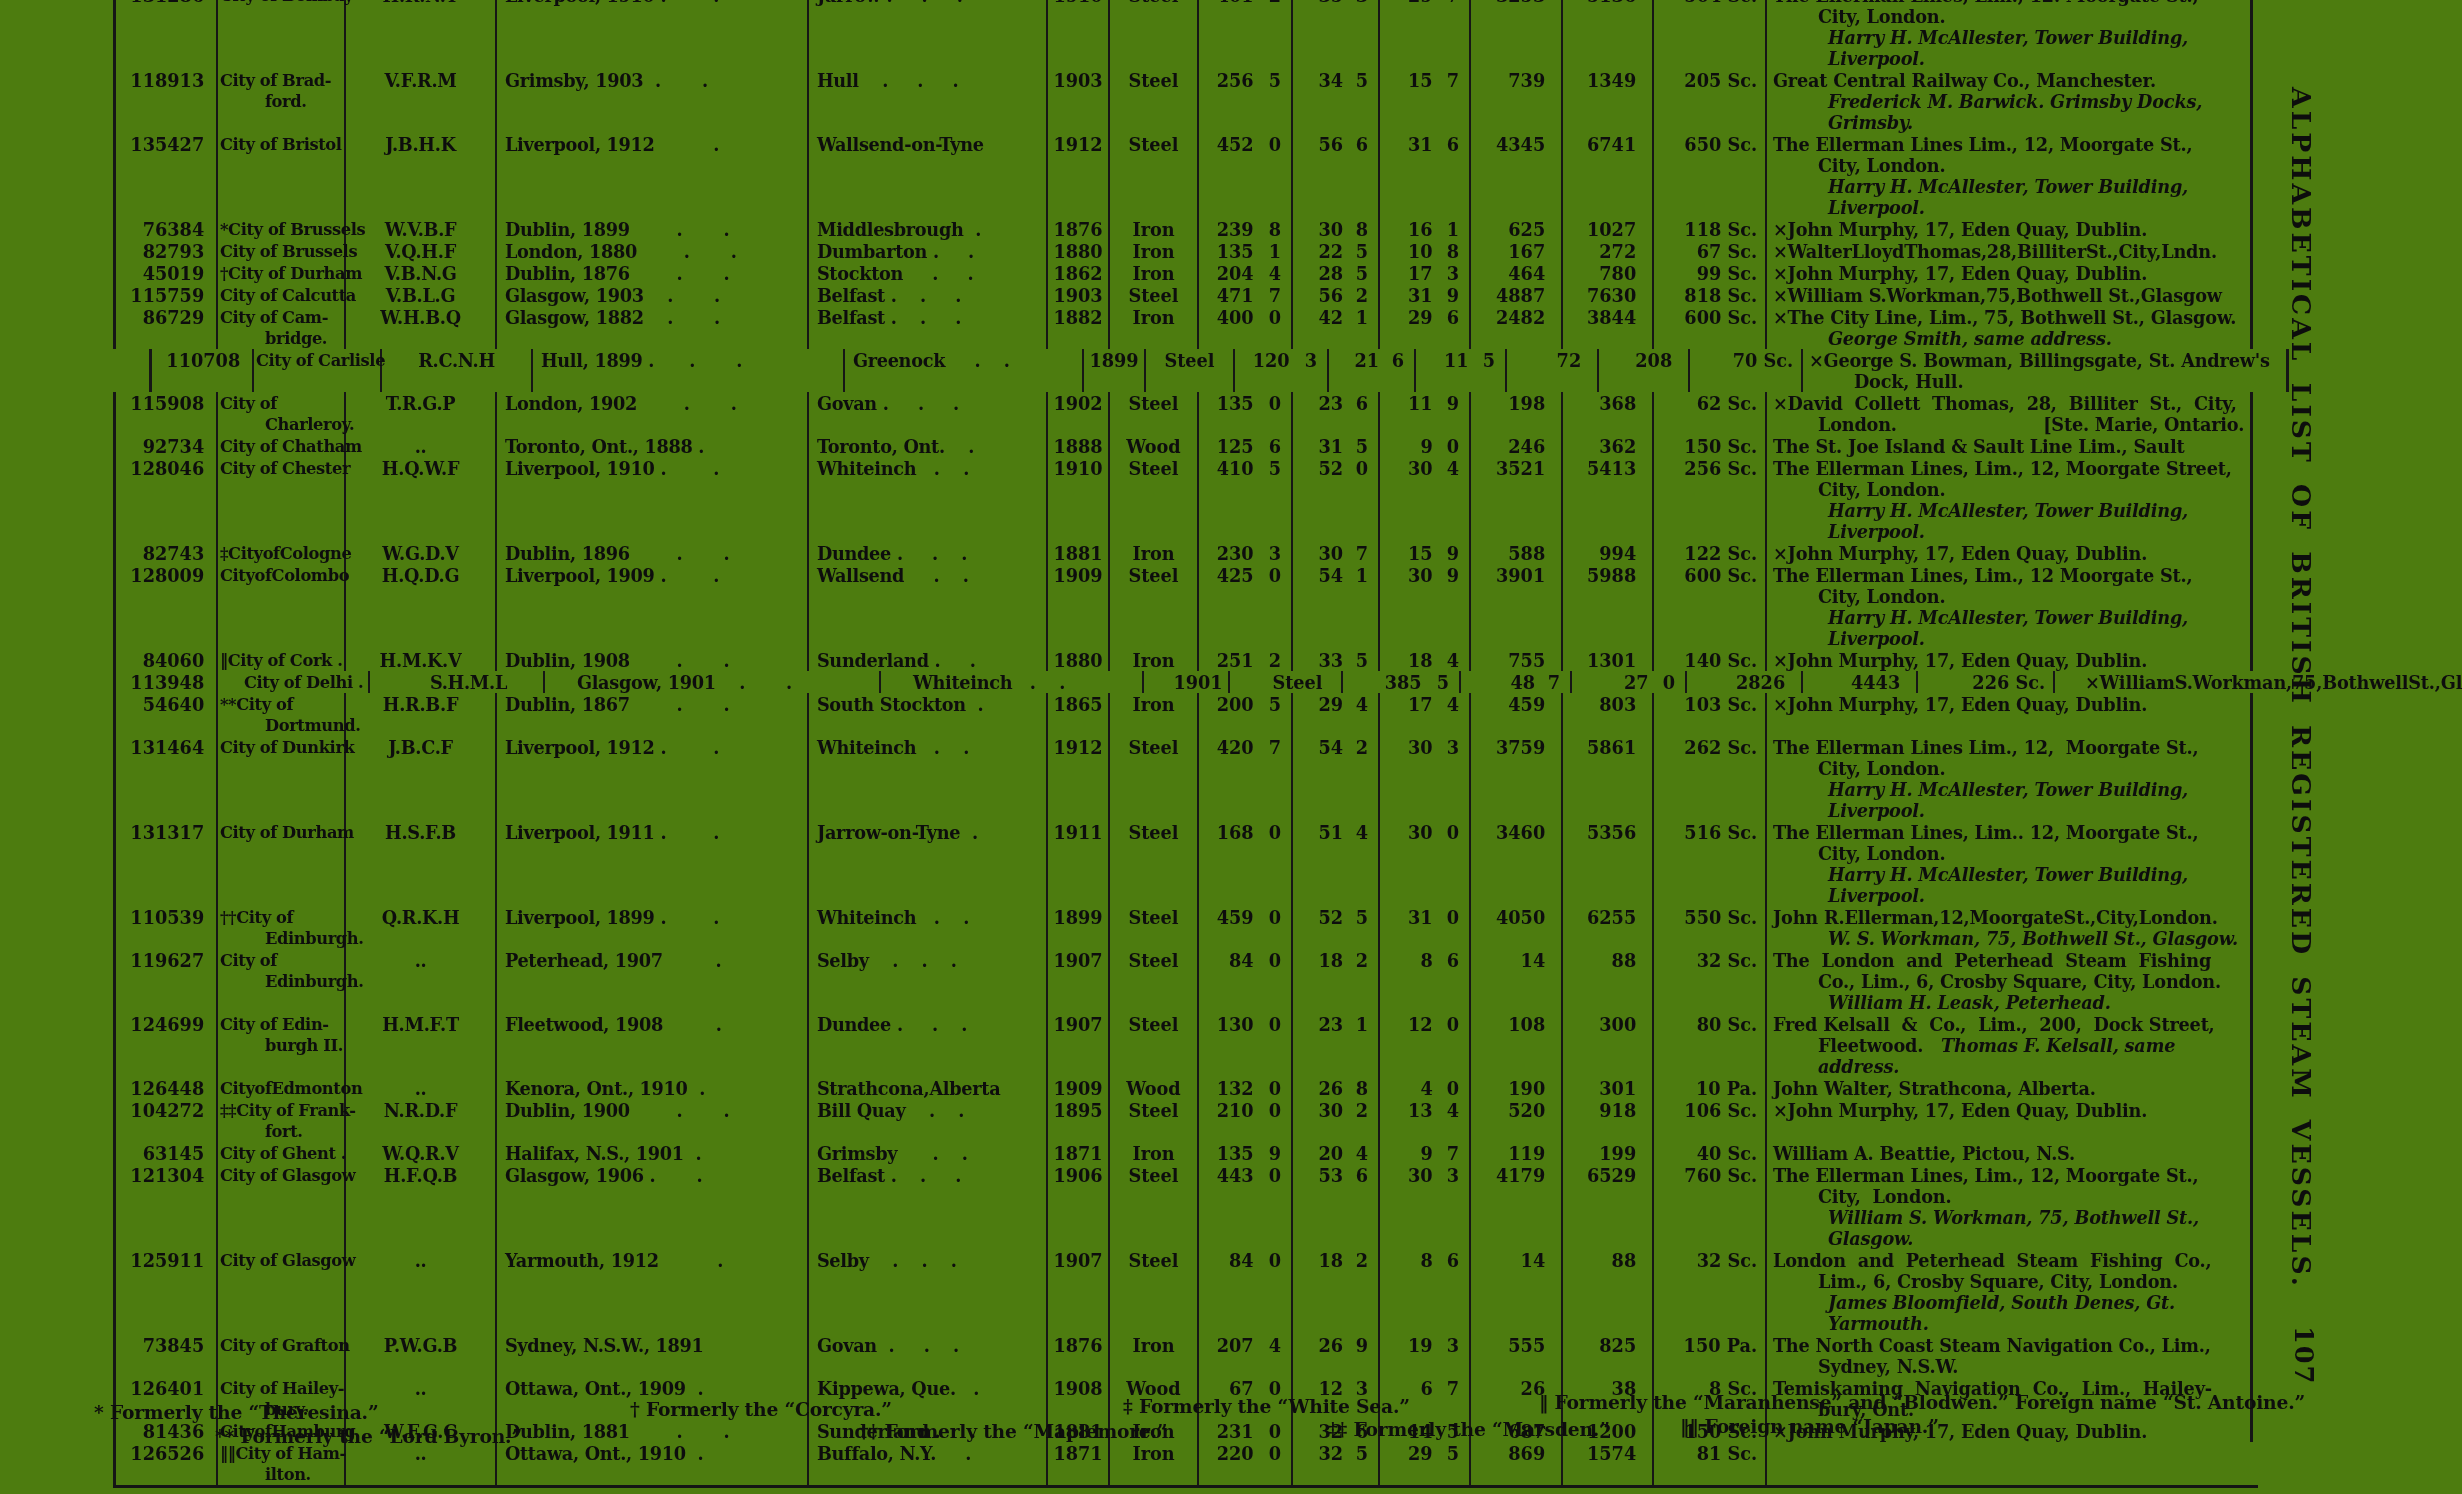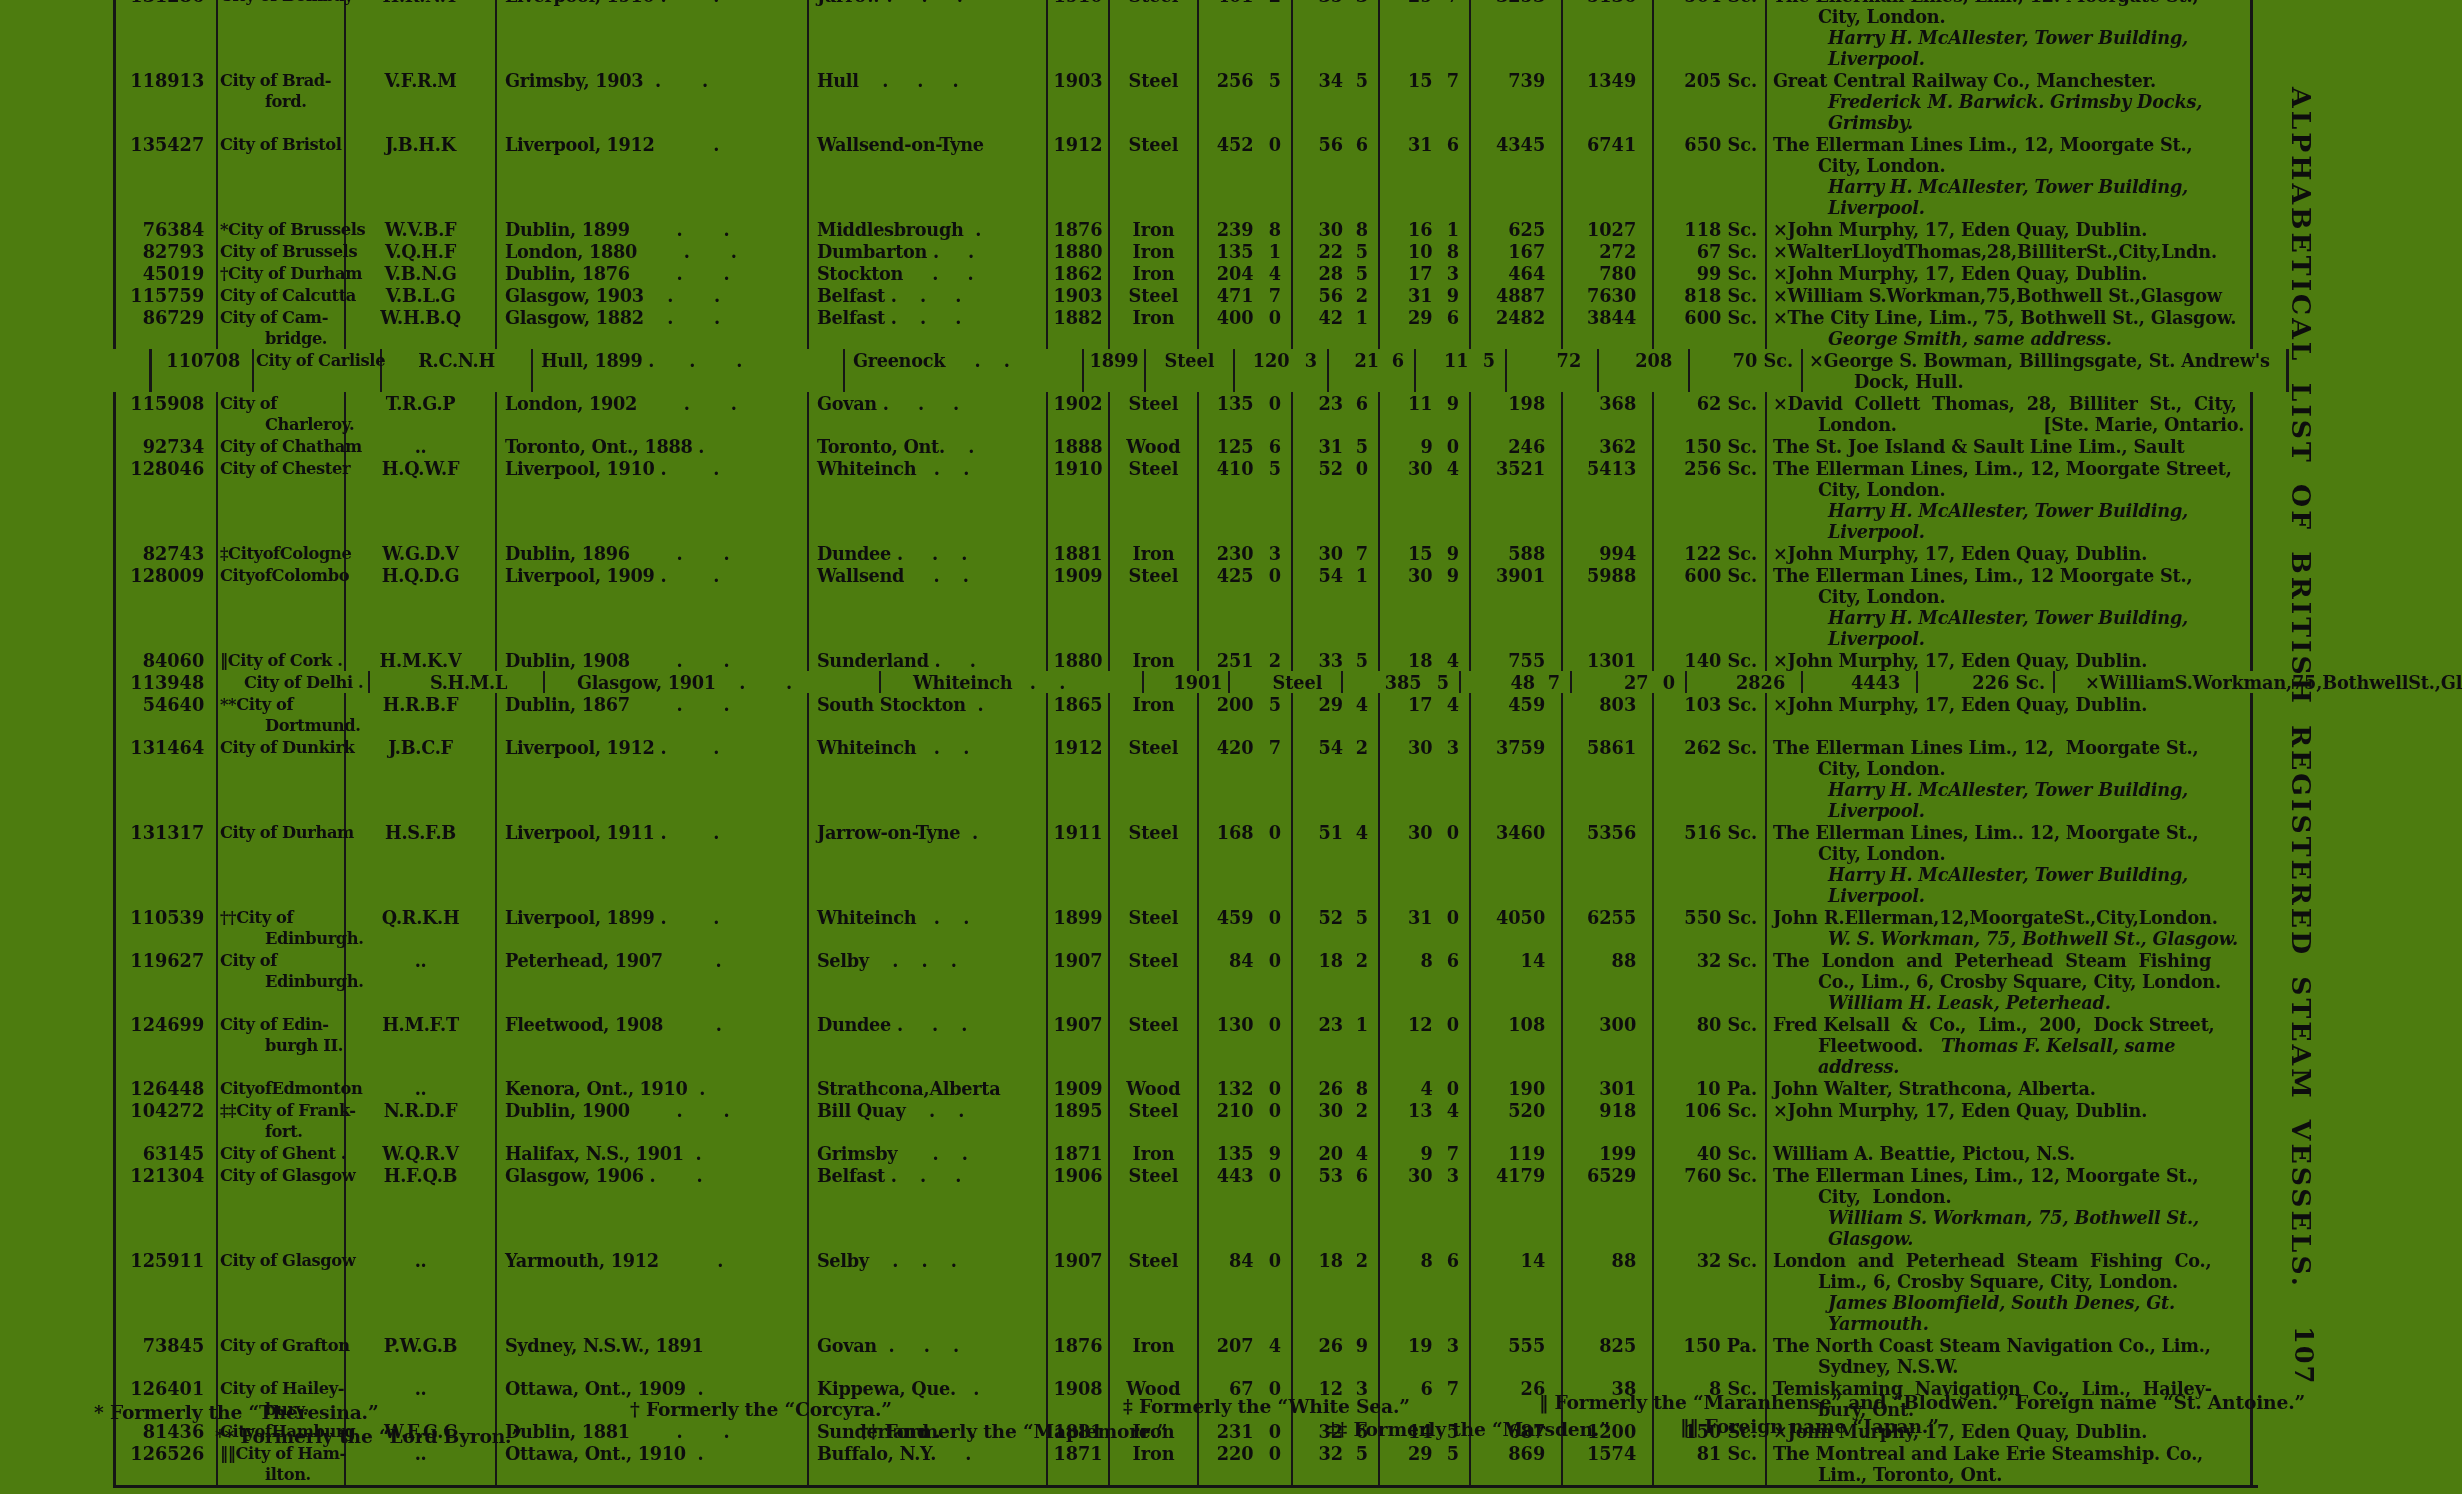--- a/index.html
+++ b/index.html
@@ -966,24 +966,20 @@
             <span class="di">32</span>
             <span class="dt">5</span>
           </div>
           <div class="c dim">
             <span class="di">29</span>
             <span class="dt">5</span>
           </div>
           <div class="c ton">869</div>
           <div class="c ton">1574</div>
           <div class="c hp">81 Sc.</div>
-          <div class="c owner">
-            <div class="oline"><span>The Montreal and Lake Erie Steamship. Co.,</span></div>
-            <div class="oline ind1"><span>Lim., Toronto, Ont.</span></div>
-          </div>
         </div>
       </div>
   </div>
 
   <div class="fn fn1">* Formerly the “Theresina.”</div>
   <div class="fn fn2">† Formerly the “Corcyra.”</div>
   <div class="fn fn3">‡ Formerly the “White Sea.”</div>
   <div class="fn fn4">‖ Formerly the “Maranhense” and “Blodwen.”  Foreign name “St. Antoine.”</div>
   <div class="fn fn5">** Formerly the “Lord Byron.”</div>
   <div class="fn fn6">†† Formerly the “Maplemore.”</div>

